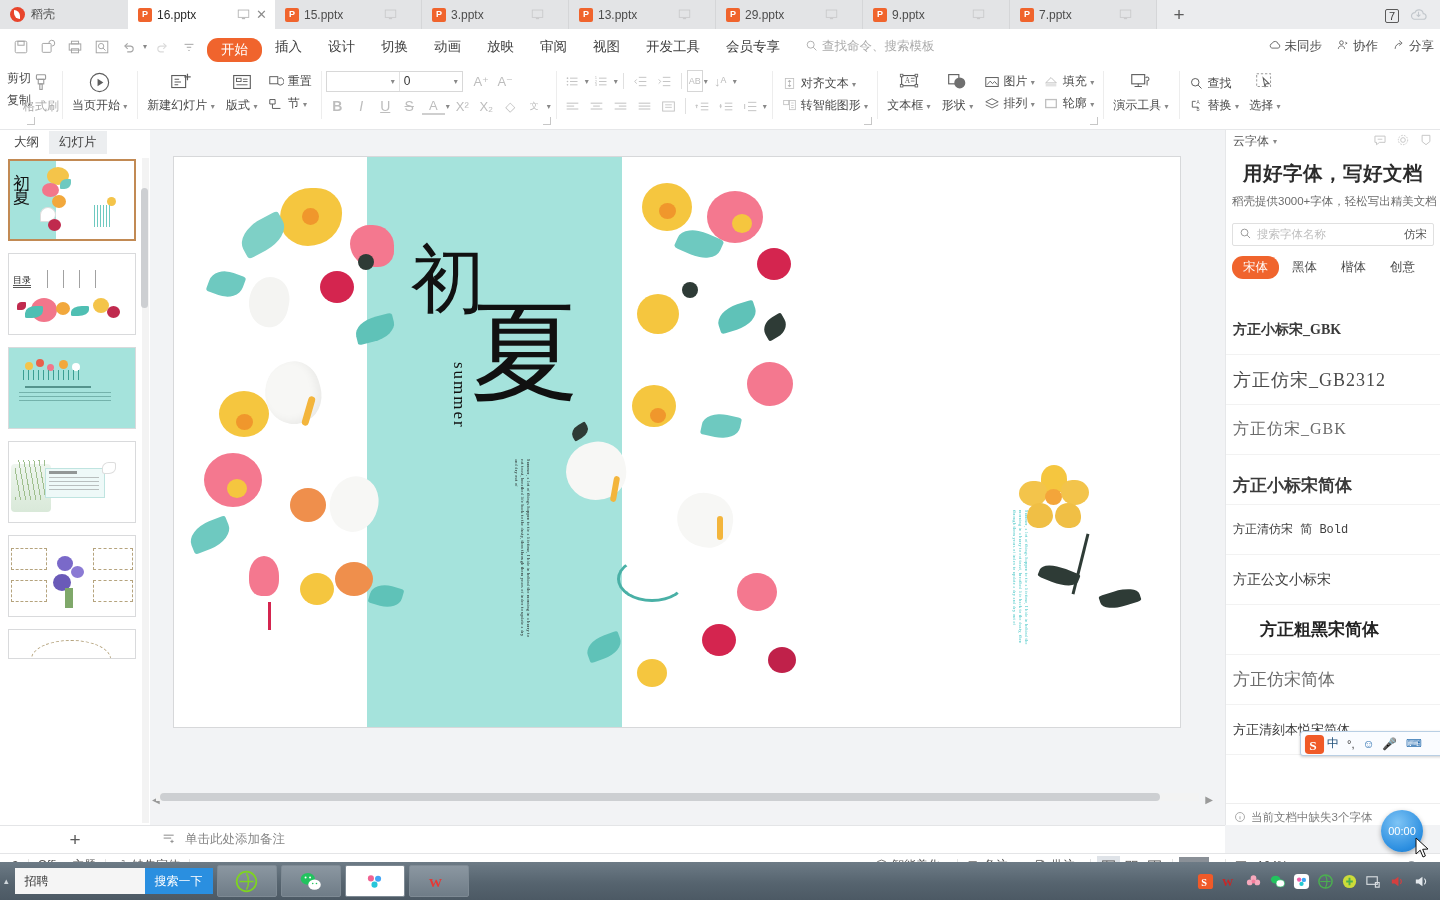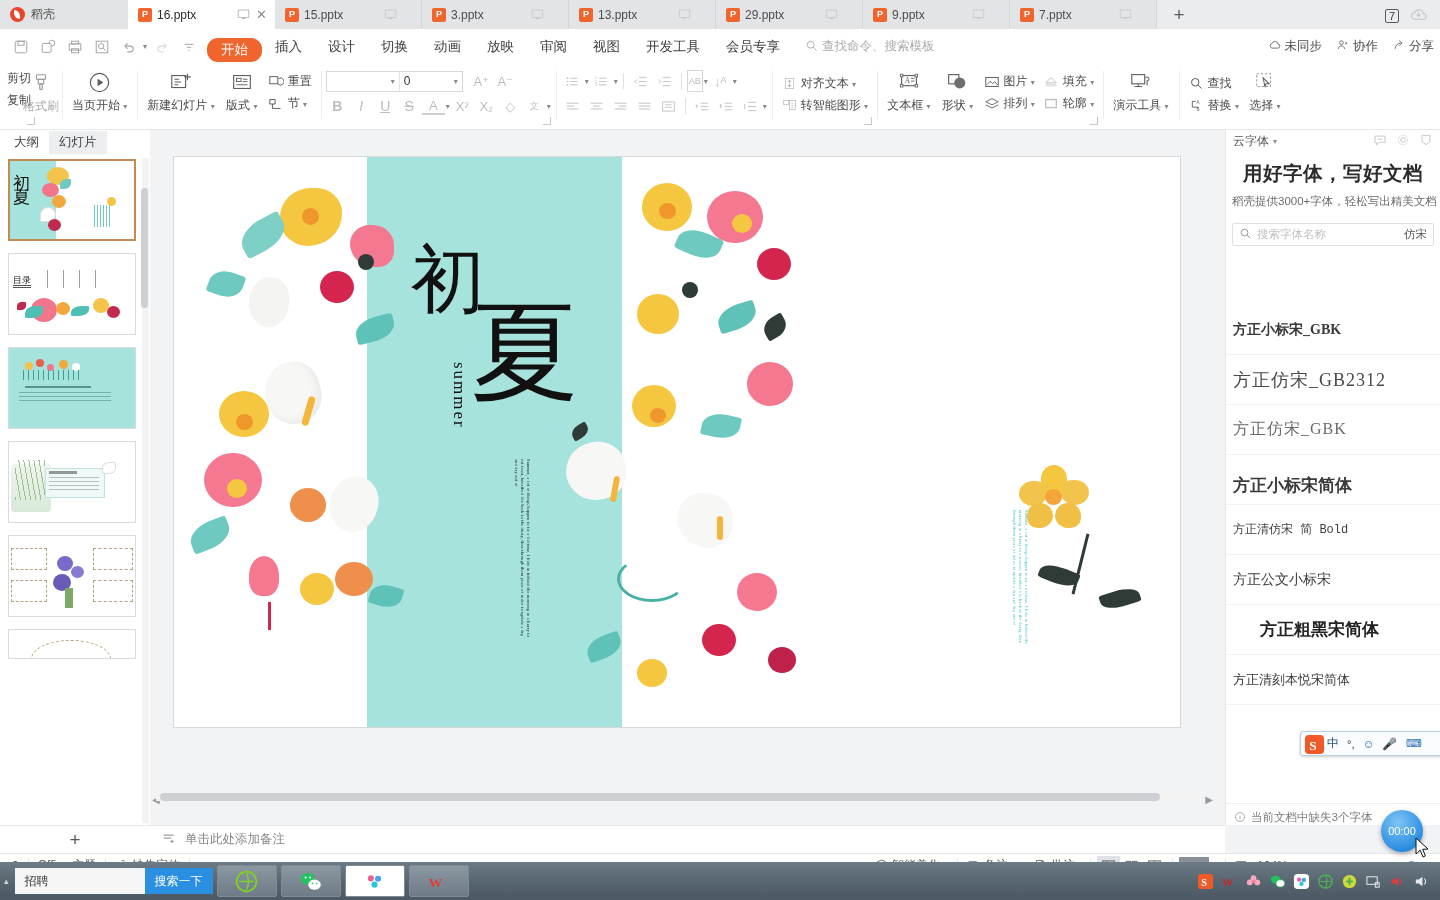--- a/index.html
+++ b/index.html
@@ -959,20 +959,26 @@
       <span>
         <svg viewBox="0 0 16 16" width="13" height="13">
             <circle cx="6.8" cy="6.8" r="4.2" fill="none" stroke="#999" stroke-width="1.2"></circle>
             <path d="M10 10 13.6 13.6" stroke="#999" stroke-width="1.2"></path>
           </svg>
       </span>
       <span title="搜索字体名称">搜索字体名称</span>
       <span class="s-right">仿宋</span>
     </div>
 
+    <div class="rp-cats">
+      <span class="cat active">宋体</span>
+      <span class="cat">黑体</span>
+      <span class="cat">楷体</span>
+      <span class="cat">创意</span>
+    </div>
 
     <div class="fontlist">
       <div class="fontrow">
         <span class="fname" style="font-family:'Liberation Serif',serif; font-weight:bold; font-size:14px;">方正小标宋_GBK</span>
       </div>
       <div class="fontrow">
         <span class="fname" style="font-family:'Liberation Serif',serif; font-size:18px; letter-spacing:1px; color:#4a4a4a;">方正仿宋_GB2312</span>
       </div>
       <div class="fontrow">
         <span class="fname" style="font-family:'Liberation Serif',serif; font-size:16px; letter-spacing:1px; color:#6a6a6a;">方正仿宋_GBK</span>
@@ -981,20 +987,23 @@
         <span class="fname" style="font-family:'Liberation Serif',serif; font-weight:bold; font-size:17px;margin-top:12px;">方正小标宋简体</span>
       </div>
       <div class="fontrow">
         <span class="fname" style="font-family:Liberation Mono, monospace; font-size:12px; color:#404040;">方正清仿宋 简 Bold</span>
       </div>
       <div class="fontrow">
         <span class="fname" style="font-family:'Liberation Serif',serif; font-size:14px; color:#3a3a3a;">方正公文小标宋</span>
       </div>
       <div class="fontrow">
         <span class="fname" style="font-family:'Liberation Sans',sans-serif; font-weight:bold; font-size:17px; color:#232323;margin-left:27px;">方正粗黑宋简体</span>
+      </div>
+      <div class="fontrow">
+        <span class="fname" style="font-family:'Liberation Serif',serif; font-size:17px; color:#6d6d6d;">方正仿宋简体</span>
       </div>
       <div class="fontrow">
         <span class="fname" style="font-family:'Liberation Serif',serif; font-size:13px; color:#3a3a3a;">方正清刻本悦宋简体</span>
       </div>
     </div>
 
     <div class="rp-foot">
       <span>
         <svg viewBox="0 0 16 16" width="12" height="12">
             <circle cx="8" cy="8" r="6" fill="none" stroke="#9a9a9a" stroke-width="1.1"></circle>

